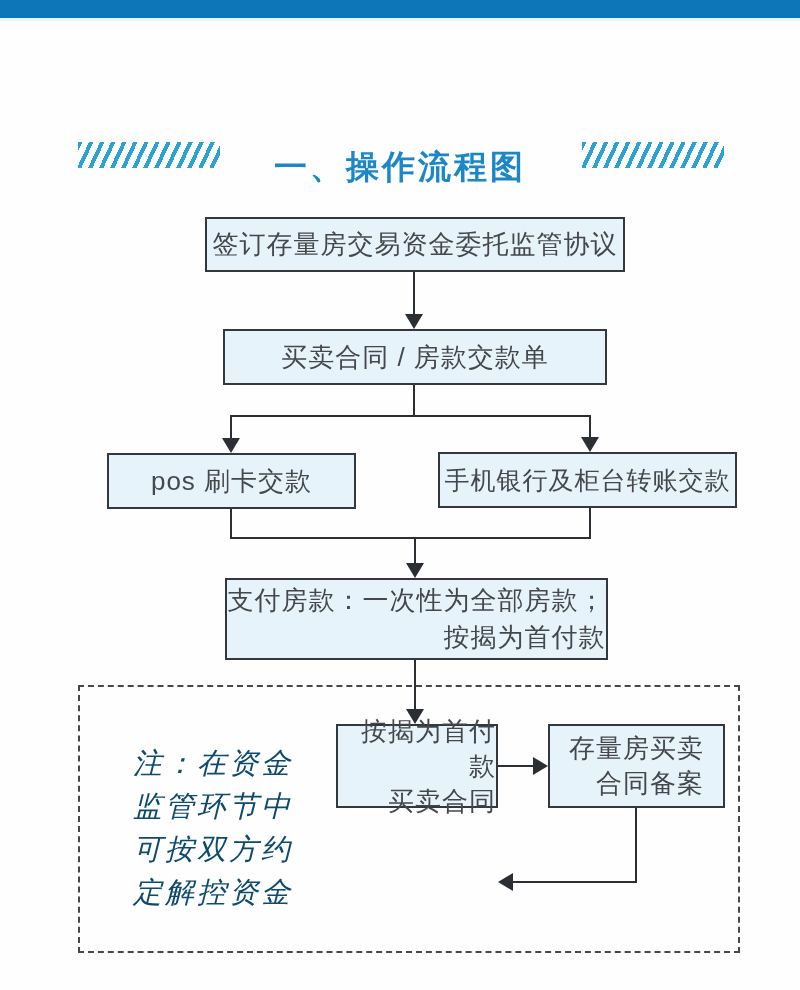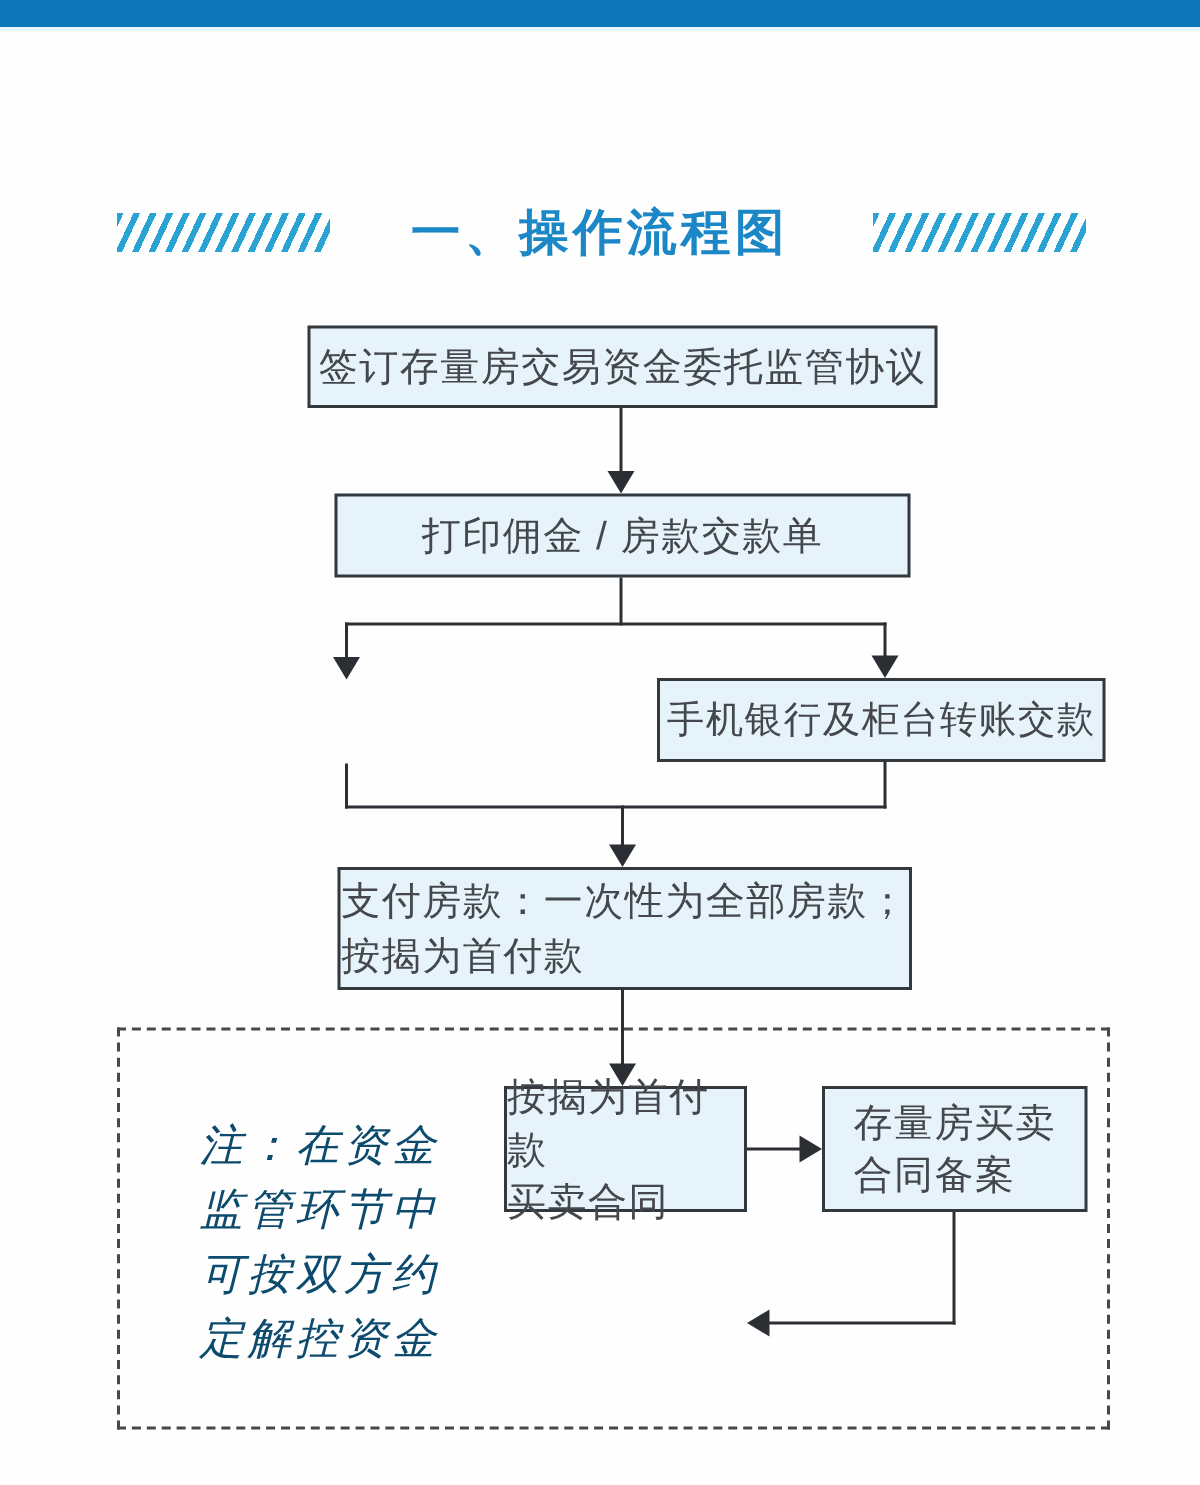--- a/index.html
+++ b/index.html
@@ -11,28 +11,28 @@
   .top-bar{position:absolute;left:0;top:0;width:800px;height:18px;background:#0c76b9;}
   .top-bar-glow{position:absolute;left:0;top:18px;width:800px;height:3px;background:#e7f5fc;}
   .title-row{position:absolute;left:0;top:130px;width:800px;height:50px;}
   .hatch{
     position:absolute;top:12px;height:26px;width:142px;
     background:repeating-linear-gradient(115deg,#2ba2d4 0 4px,transparent 4px 10px);
   }
   .hatch.left{left:78px;}
   .hatch.right{left:582px;}
   .page-title{
-    position:absolute;left:240px;top:0;width:320px;height:50px;
+    position:absolute;left:240px;top:12px;width:320px;height:50px;
     display:flex;align-items:center;justify-content:center;
     color:#1b87c7;font-size:33px;font-weight:bold;letter-spacing:3px;
   }
   
   .node{
     position:absolute;background:#e7f3fa;border:2px solid #33383d;box-sizing:border-box;
-    display:flex;align-items:center;justify-content:center;text-align:left;
+    display:flex;align-items:center;justify-content:center;text-align:right;
     color:#44484d;font-size:26px;letter-spacing:1px;white-space:pre-line;line-height:35px;
   }
   
   .vline,.hline{position:absolute;background:#2b2f33;}
   .vline{width:2px;}
   .hline{height:2px;}
   .arr-down{position:absolute;width:0;height:0;border-left:9px solid transparent;border-right:9px solid transparent;border-top:15px solid #2b2f33;}
   .arr-right{position:absolute;width:0;height:0;border-top:9px solid transparent;border-bottom:9px solid transparent;border-left:15px solid #2b2f33;}
   .arr-left{position:absolute;width:0;height:0;border-top:9px solid transparent;border-bottom:9px solid transparent;border-right:15px solid #2b2f33;}
   
@@ -59,30 +59,33 @@
   </div>
 
   <div class="node" style="left:205px;top:217px;width:420px;height:55px;">
     <span>签订存量房交易资金委托监管协议</span>
   </div>
 
   <div class="vline" style="left:413px;top:272px;height:44px;"></div>
   <div class="arr-down" style="left:405px;top:314px;"></div>
 
   <div class="node" style="left:223px;top:329px;width:384px;height:56px;">
-    <span>打印佣金 / 房款交款单</span>
+    <span>买卖合同 / 房款交款单</span>
   </div>
 
   <div class="vline" style="left:413px;top:385px;height:32px;"></div>
   <div class="hline" style="left:230px;top:415px;width:361px;"></div>
   <div class="vline" style="left:230px;top:415px;height:25px;"></div>
   <div class="arr-down" style="left:222px;top:438px;"></div>
   <div class="vline" style="left:589px;top:415px;height:24px;"></div>
   <div class="arr-down" style="left:581px;top:437px;"></div>
 
+  <div class="node" style="left:107px;top:453px;width:249px;height:56px;">
+    <span>pos 刷卡交款</span>
+  </div>
 
   <div class="node" style="left:438px;top:452px;width:299px;height:56px;font-size:25px;">
     <span>手机银行及柜台转账交款</span>
   </div>
 
   <div class="vline" style="left:230px;top:509px;height:30px;"></div>
   <div class="vline" style="left:589px;top:508px;height:31px;"></div>
   <div class="hline" style="left:230px;top:537px;width:361px;"></div>
   <div class="vline" style="left:414px;top:537px;height:27px;"></div>
   <div class="arr-down" style="left:406px;top:563px;"></div>

